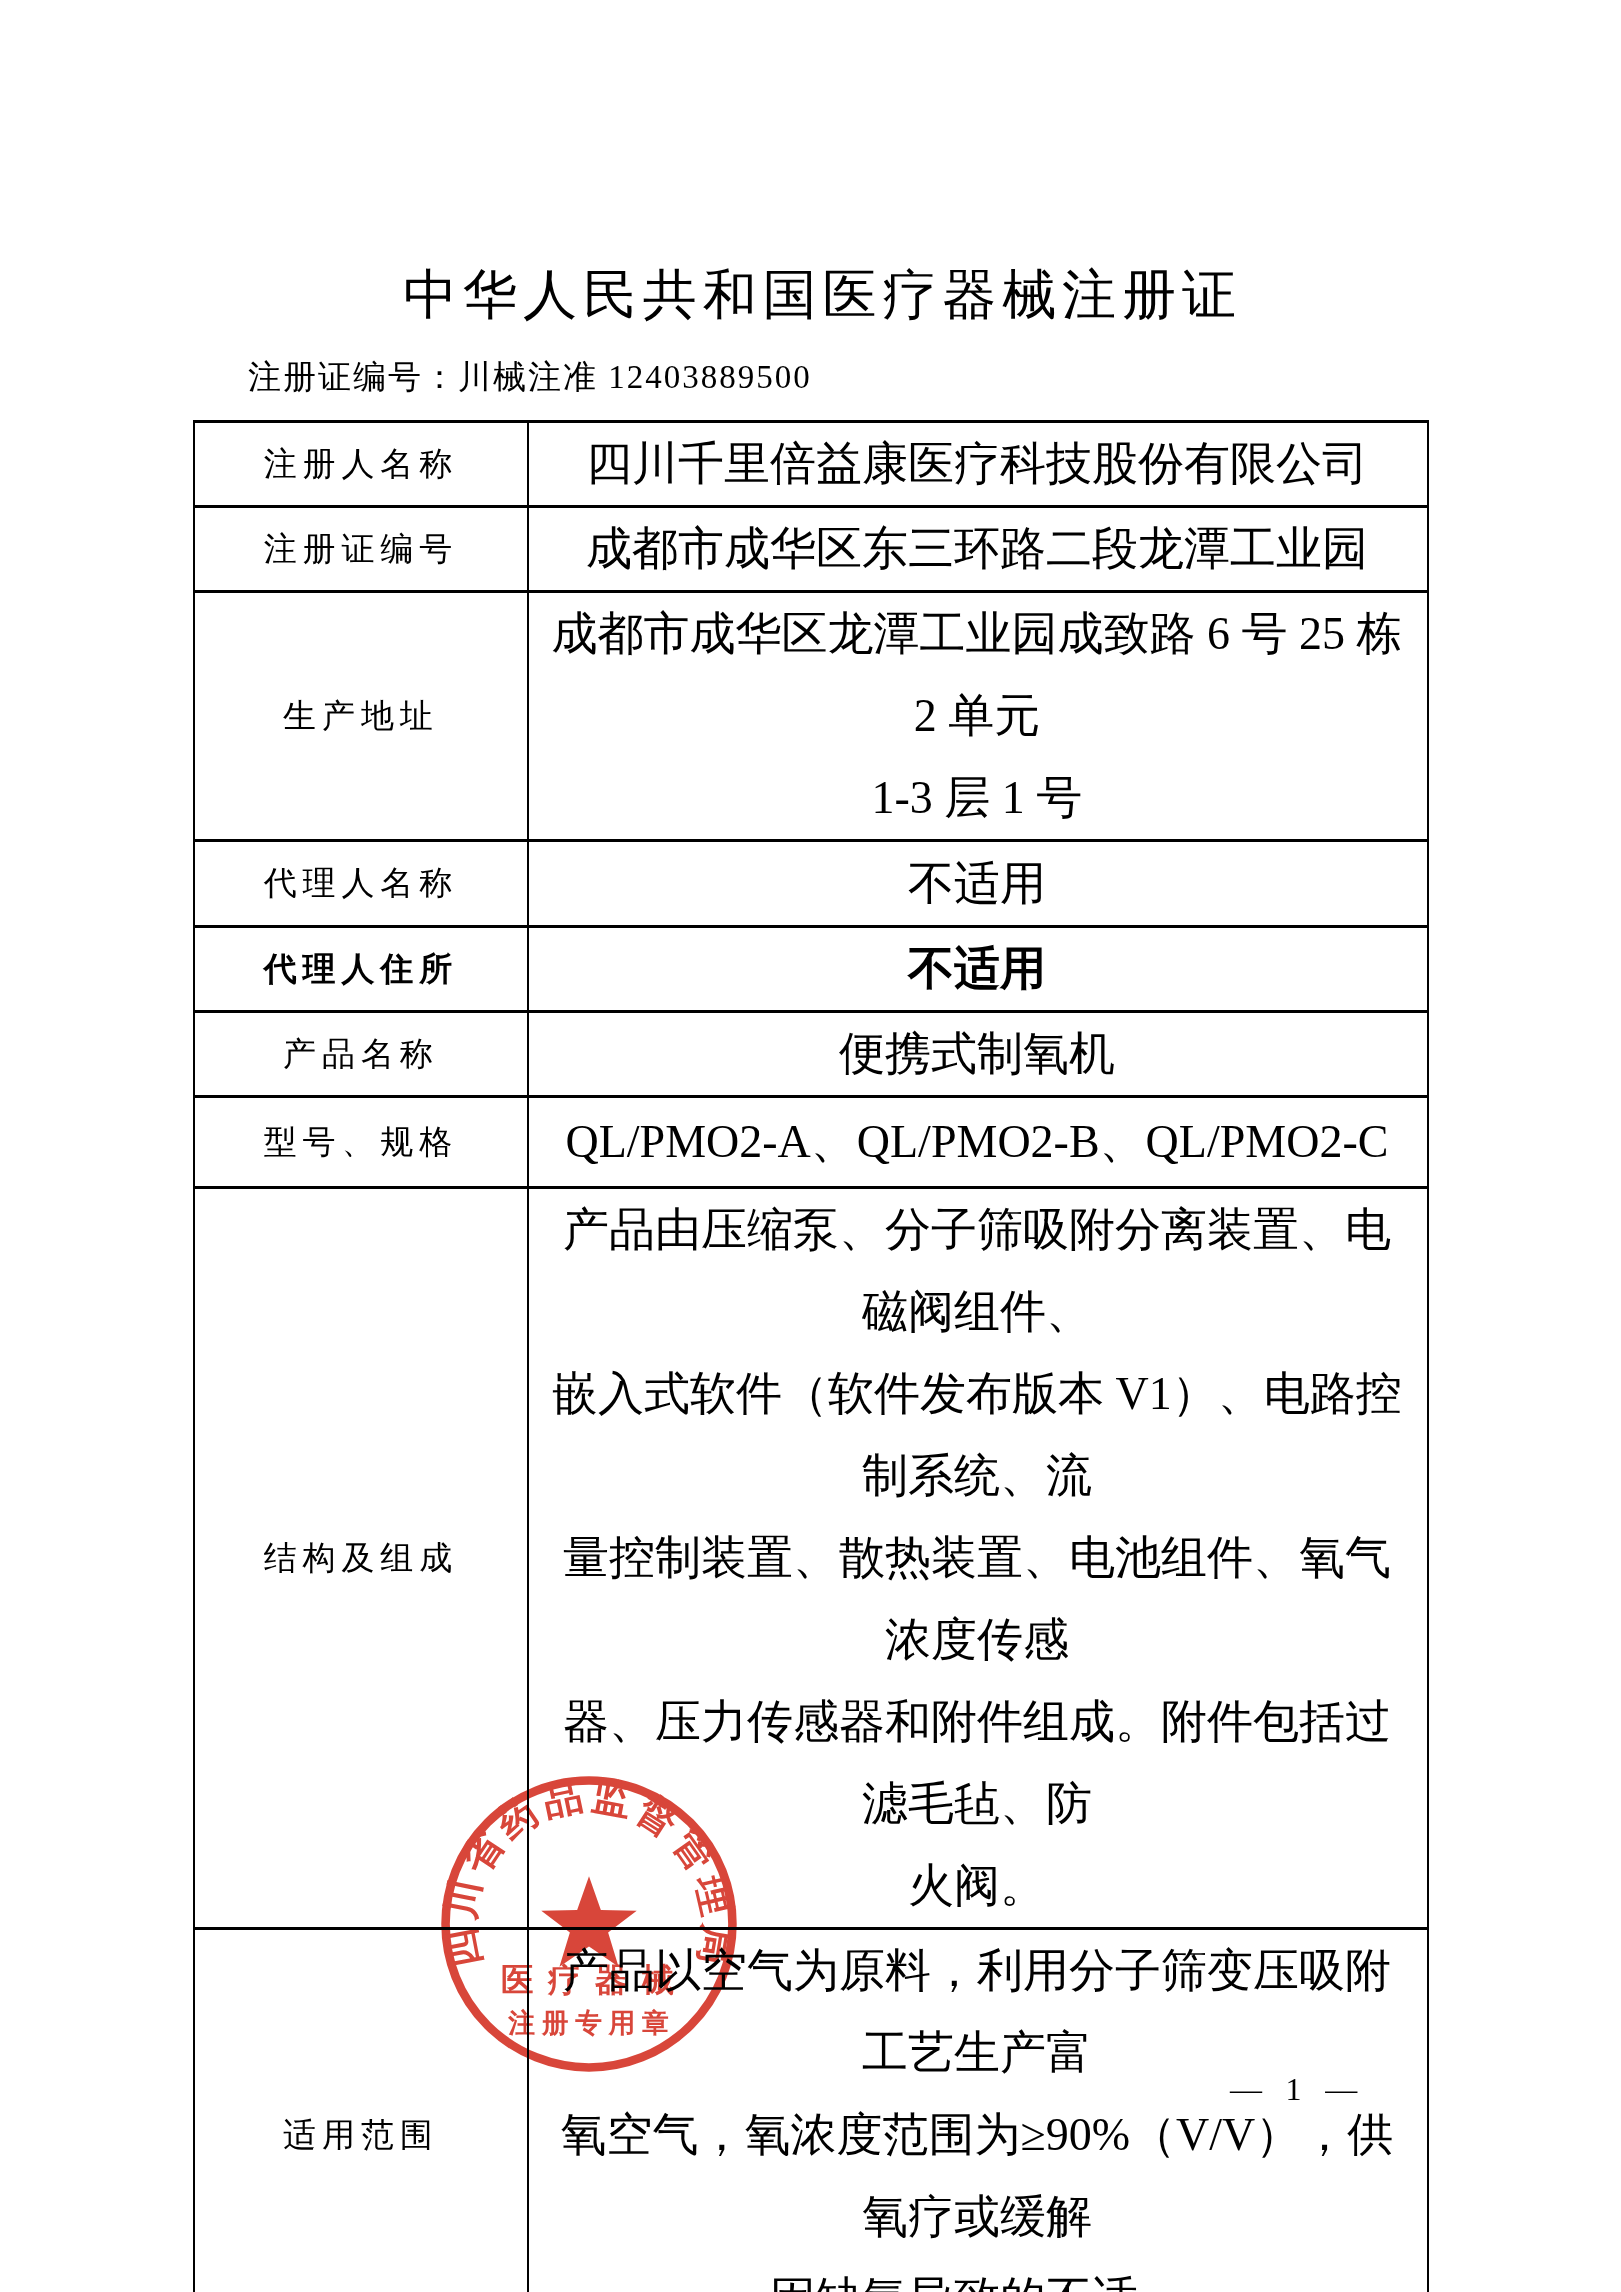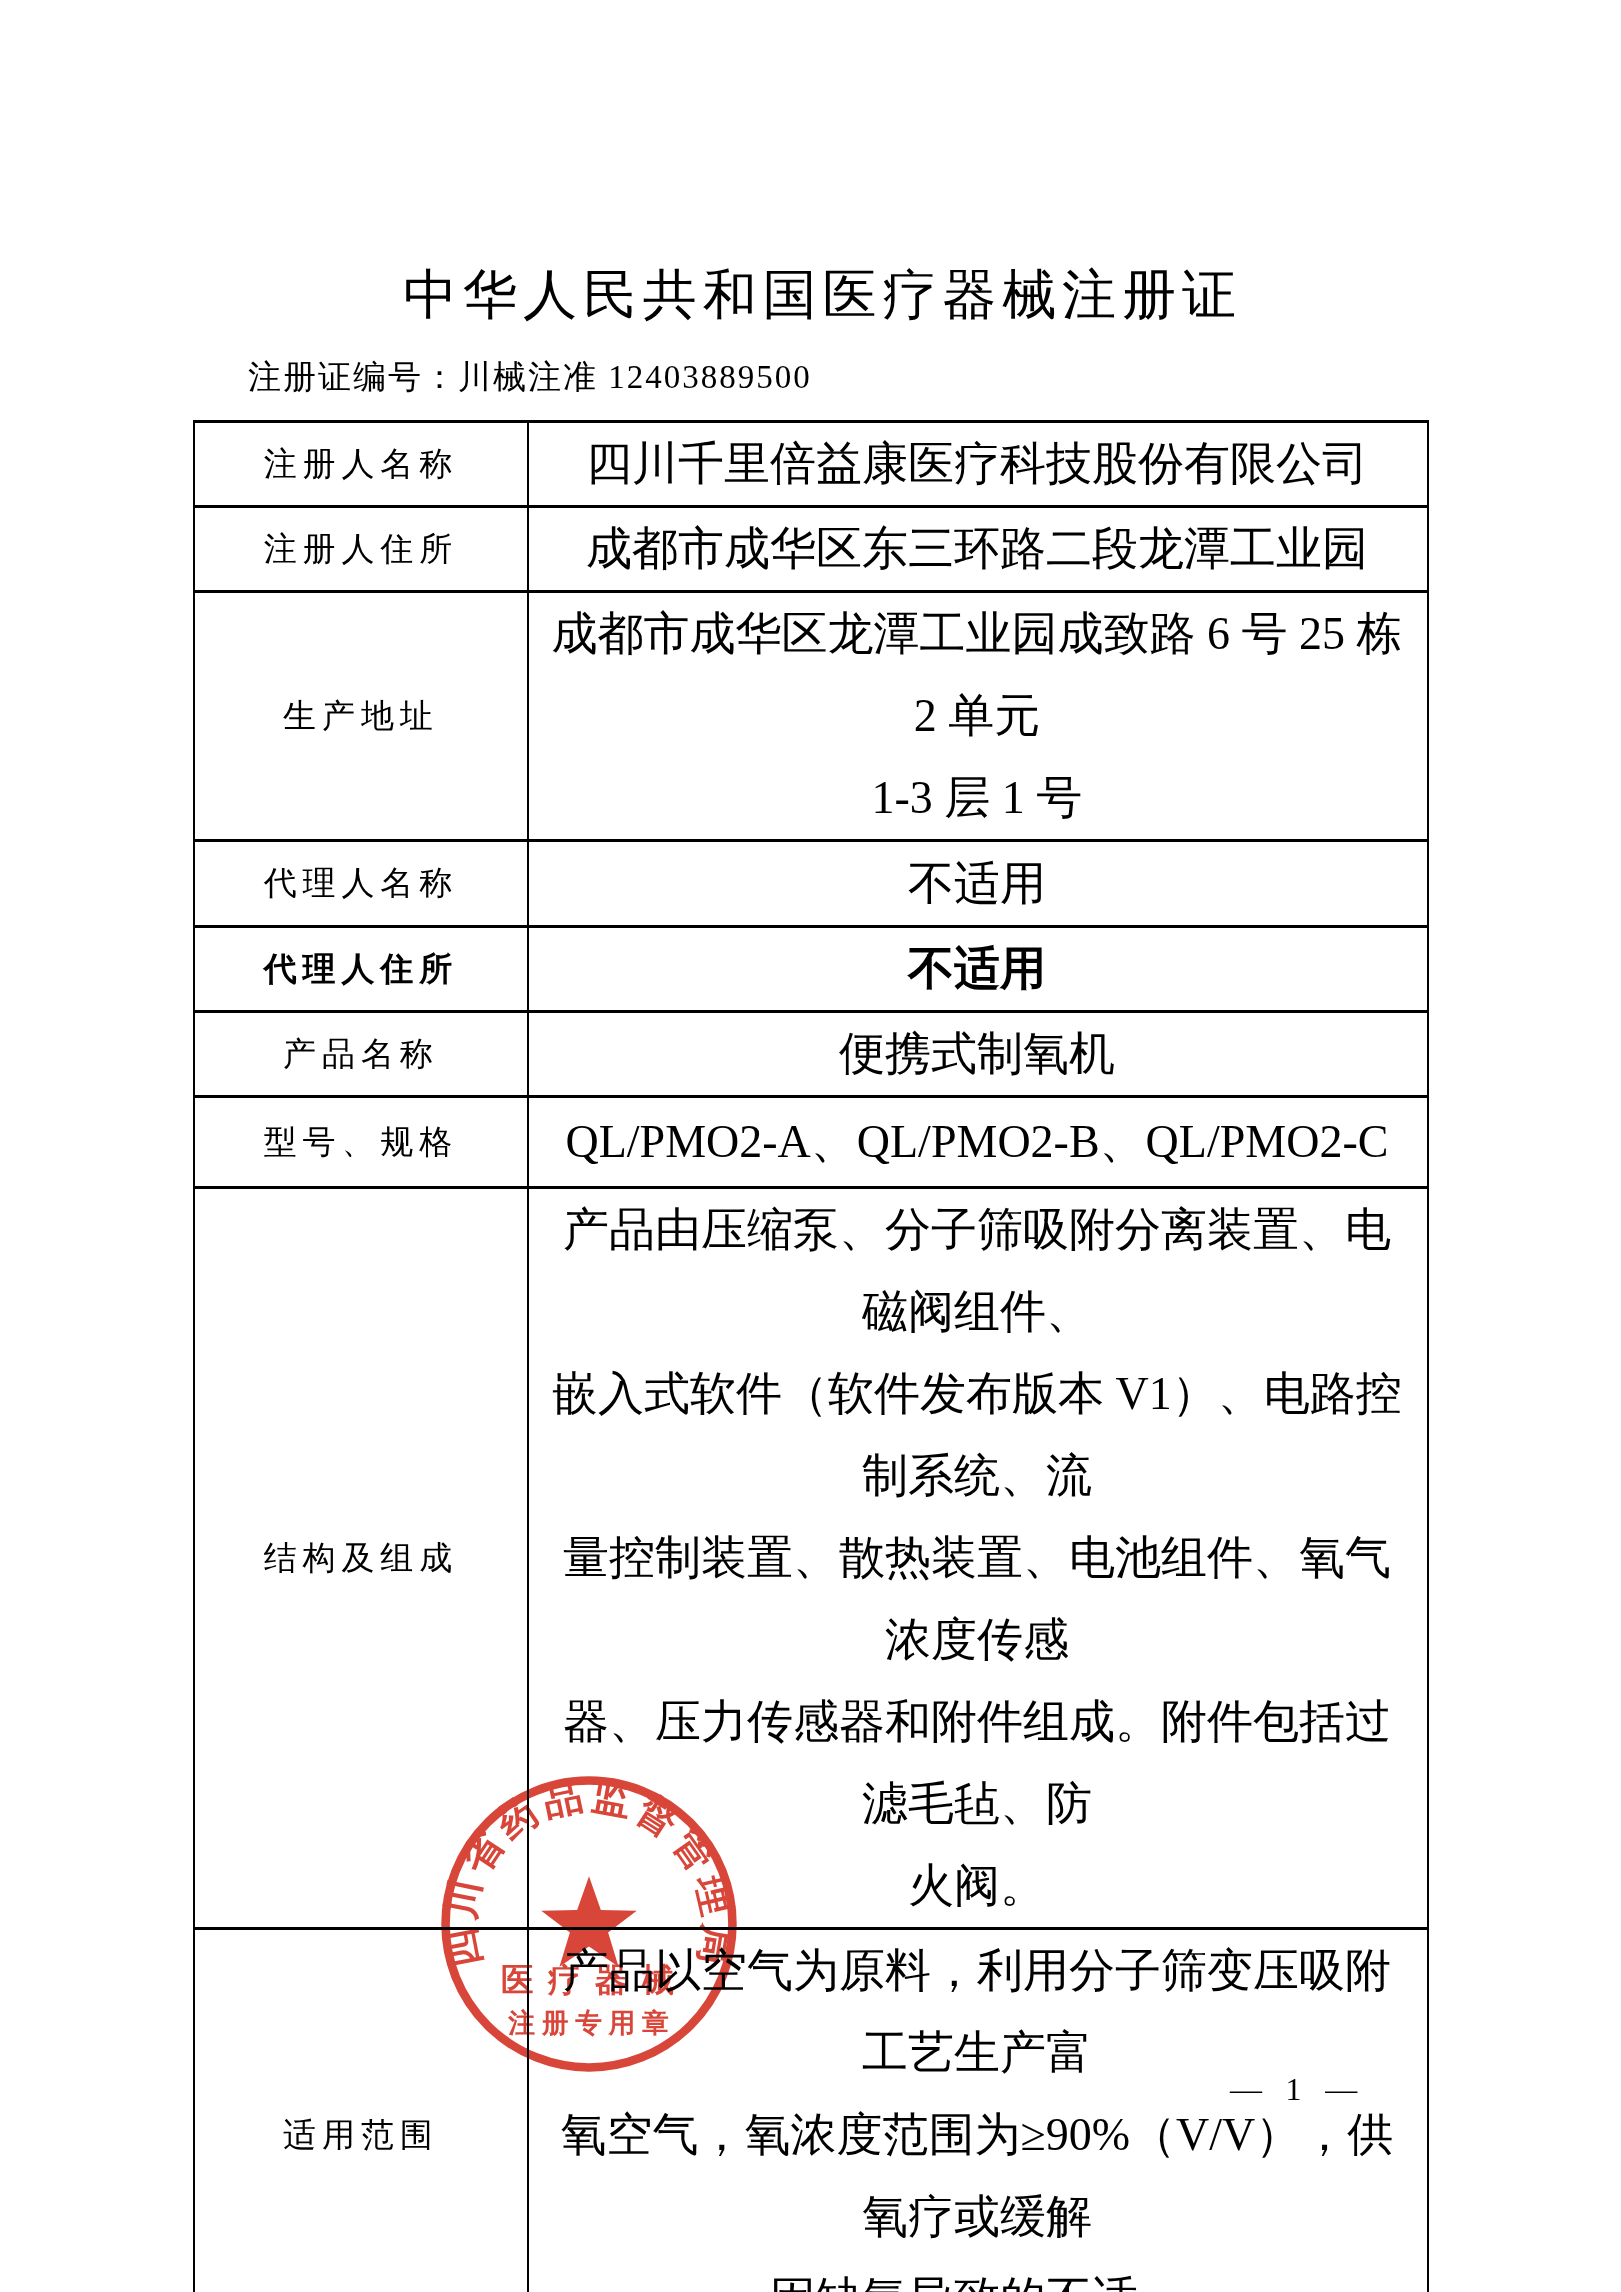--- a/index.html
+++ b/index.html
@@ -101,21 +101,21 @@
     <span>注册证编号：</span><span>川械注准 12403889500</span>
   </div>
 
   <table class="cert">
     <tbody>
       <tr class="r1">
         <td class="label">注册人名称</td>
         <td class="value">四川千里倍益康医疗科技股份有限公司</td>
       </tr>
       <tr class="r2">
-        <td class="label">注册人住所</td>
+        <td class="label">注册证编号</td>
         <td class="value">成都市成华区东三环路二段龙潭工业园</td>
       </tr>
       <tr class="r3">
         <td class="label">生产地址</td>
         <td class="value">成都市成华区龙潭工业园成致路 6 号 25 栋 2 单元
 1-3 层 1 号</td>
       </tr>
       <tr class="r4">
         <td class="label">代理人名称</td>
         <td class="value">不适用</td>

